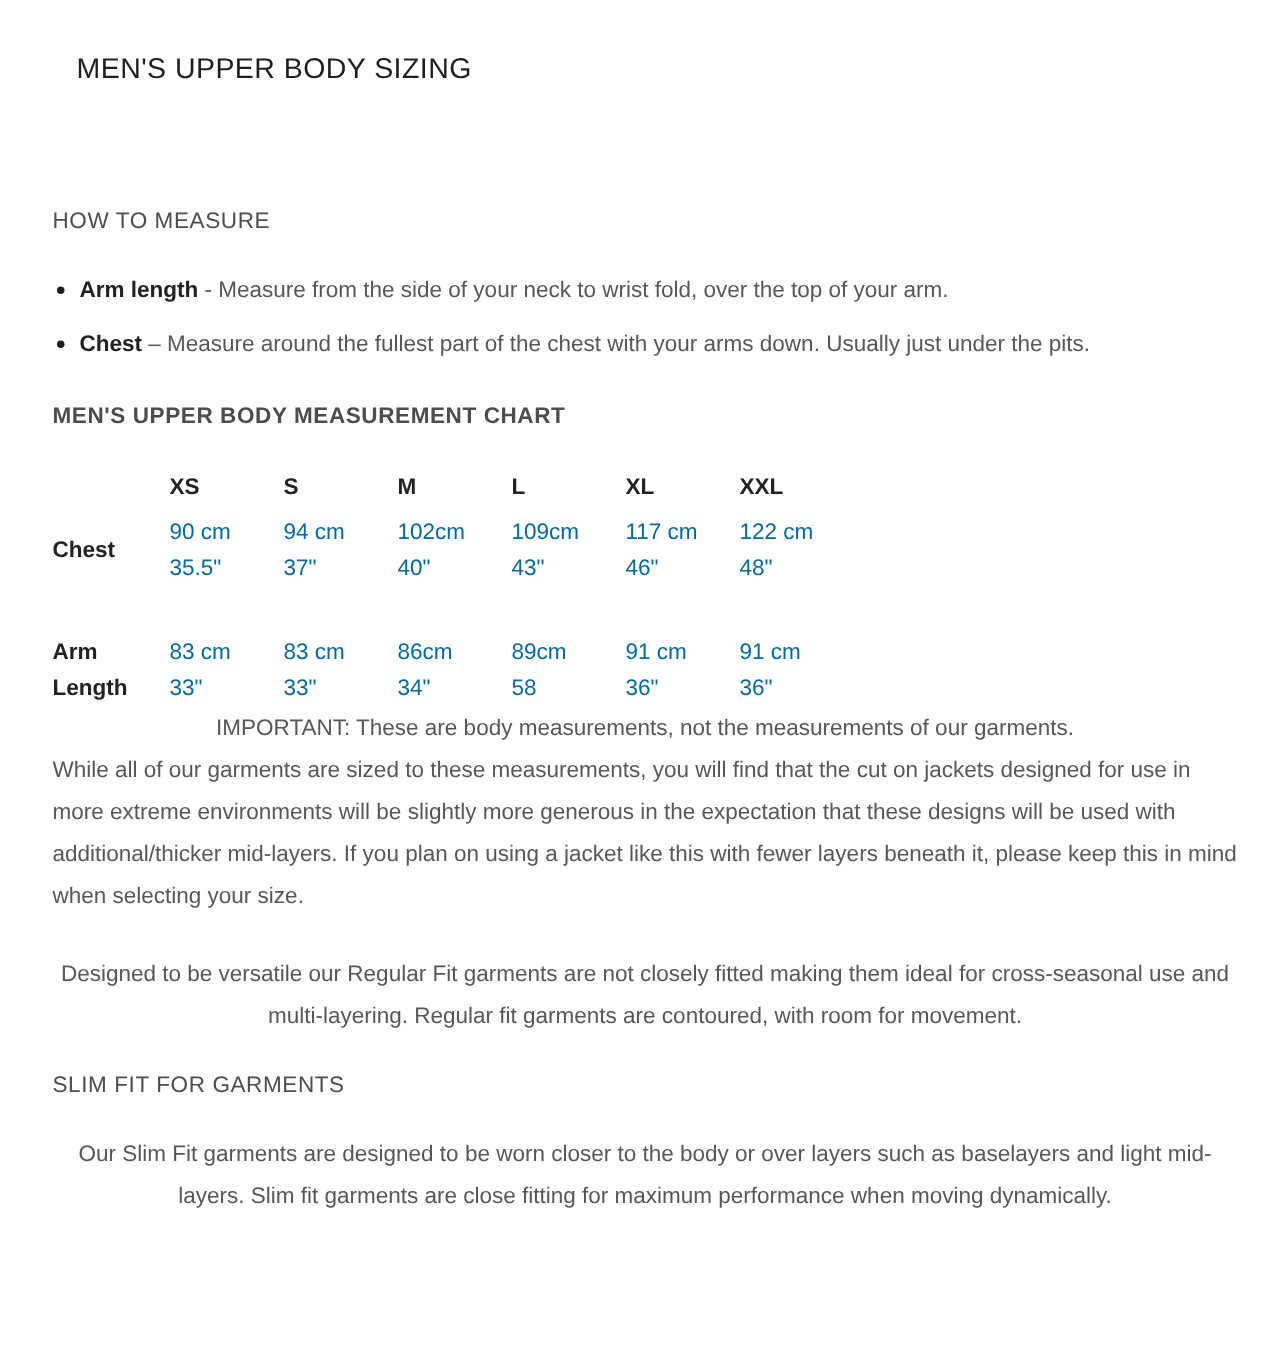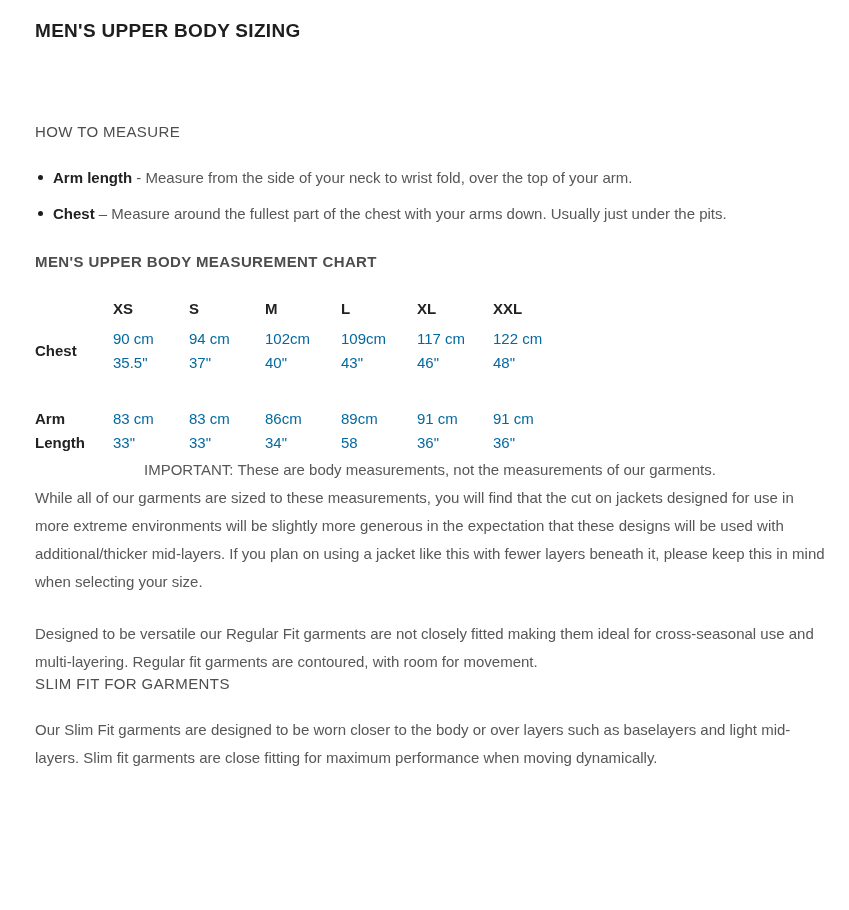--- a/index.html
+++ b/index.html
@@ -13,37 +13,37 @@
     font-family: "Liberation Sans", "DejaVu Sans", sans-serif;
     color: #575757;
     overflow: hidden;
   }
   .page {
     padding: 20px 24px 0 35px; 
   }
   .page-title {
     font-size: 19px;
     line-height: 22px;
-    font-weight: bold;
+    font-weight: normal;
     color: #1e1e1e;
     letter-spacing: 0.3px;
-    margin: 0;
+    margin: 16px;
   }
   .section-heading {
     font-size: 15px;
     line-height: 16px;
     font-weight: normal;
     color: #4d4d4d;
     letter-spacing: 0.4px;
     margin: 0;
   }
   .h-how { margin-top: 82px; }
   .h-chart { margin-top: 32px; font-weight: bold; }
   .h-regular { margin-top: 65px; }
-  .h-slim { }
+  .h-slim { margin-top: 24px; }
 
   ul.measure-list {
     list-style: none;
     margin: 30px 0 0 0;
     padding: 0;
   }
   ul.measure-list li {
     position: relative;
     padding-left: 18px;
     font-size: 15px;
@@ -94,21 +94,21 @@
     line-height: 18px;
     color: #575757;
     text-align: center;
   }
   .body-para {
     margin: 5px 0 0 0;
     font-size: 15px;
     line-height: 28px;
     color: #575757;
   }
-  .body-para.fit { margin-top: 24px; }
+  .body-para.fit { margin-top: 24px; text-align: center; }
 </style>
 </head>
 <body>
 
 <div class="page">
 
   <h1 class="page-title">MEN'S UPPER BODY SIZING</h1>
 
   <h2 class="section-heading h-how">HOW TO MEASURE</h2>
 

